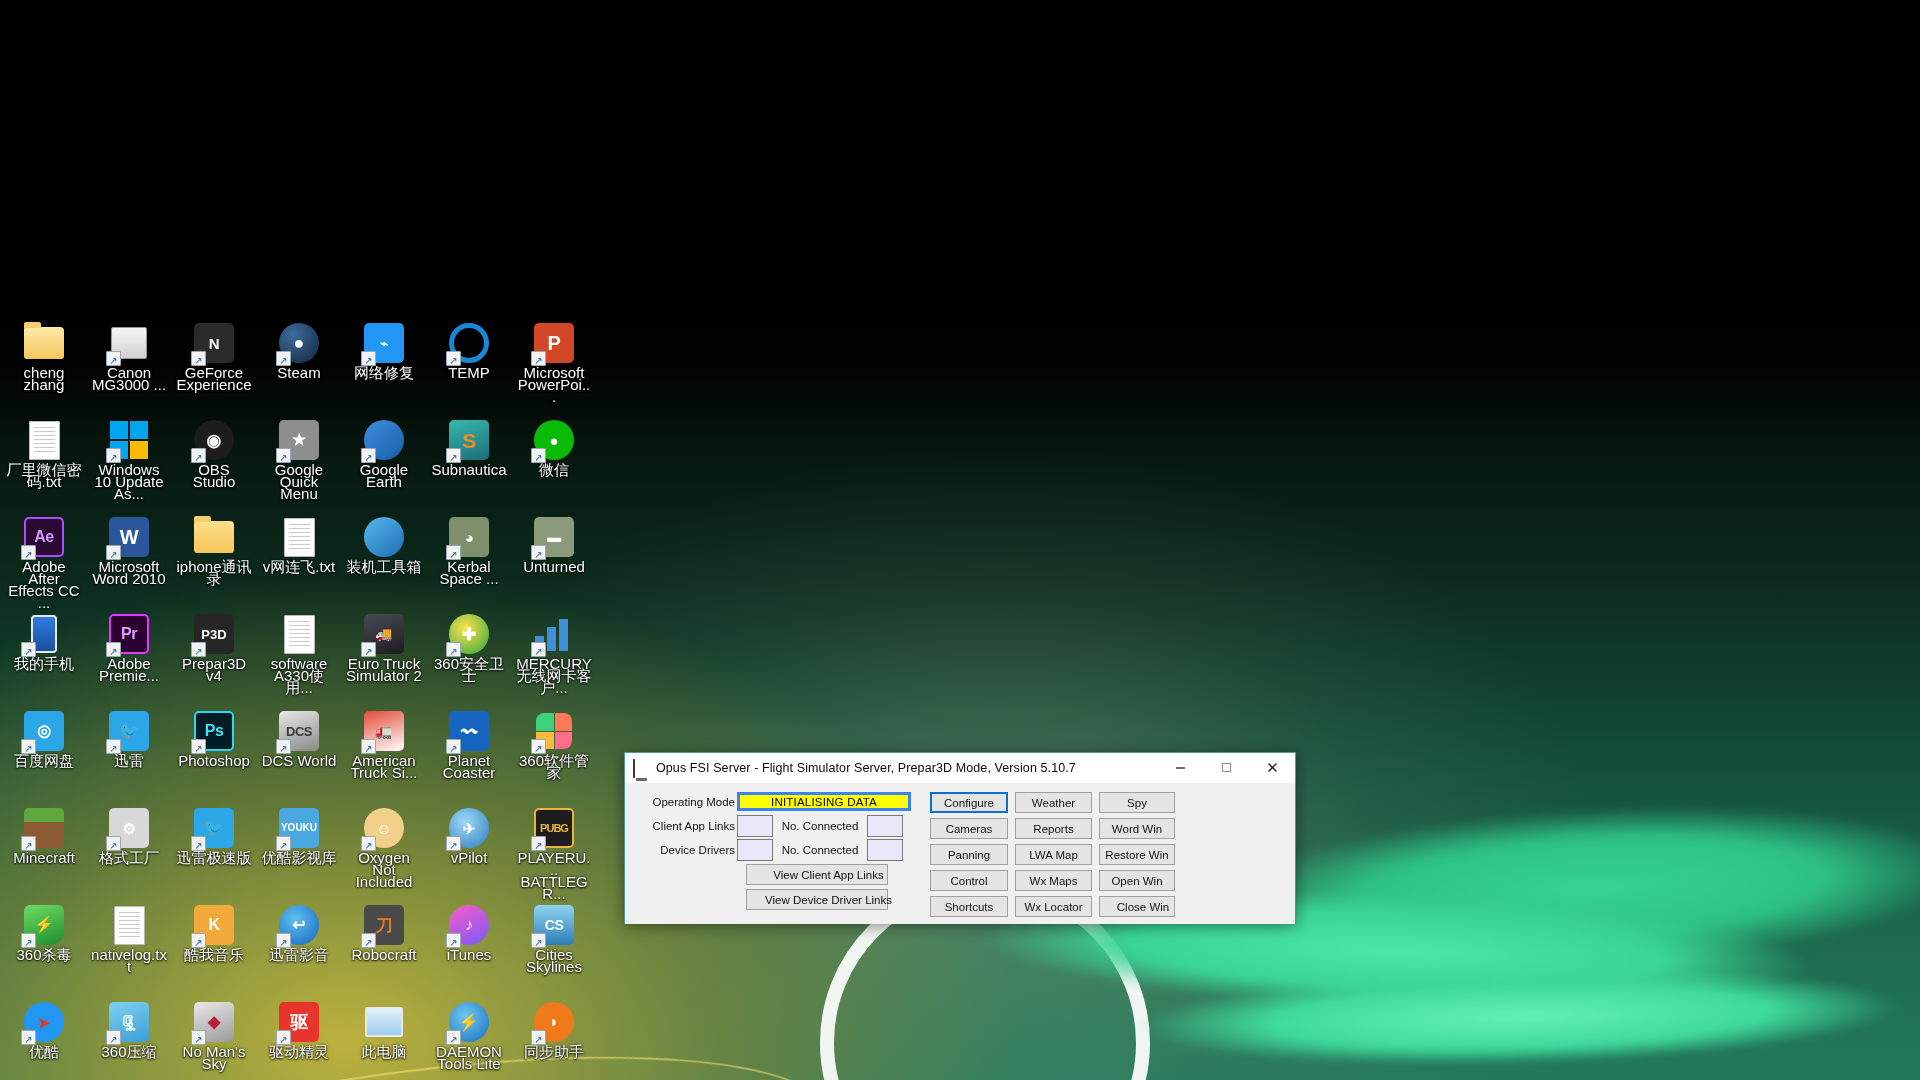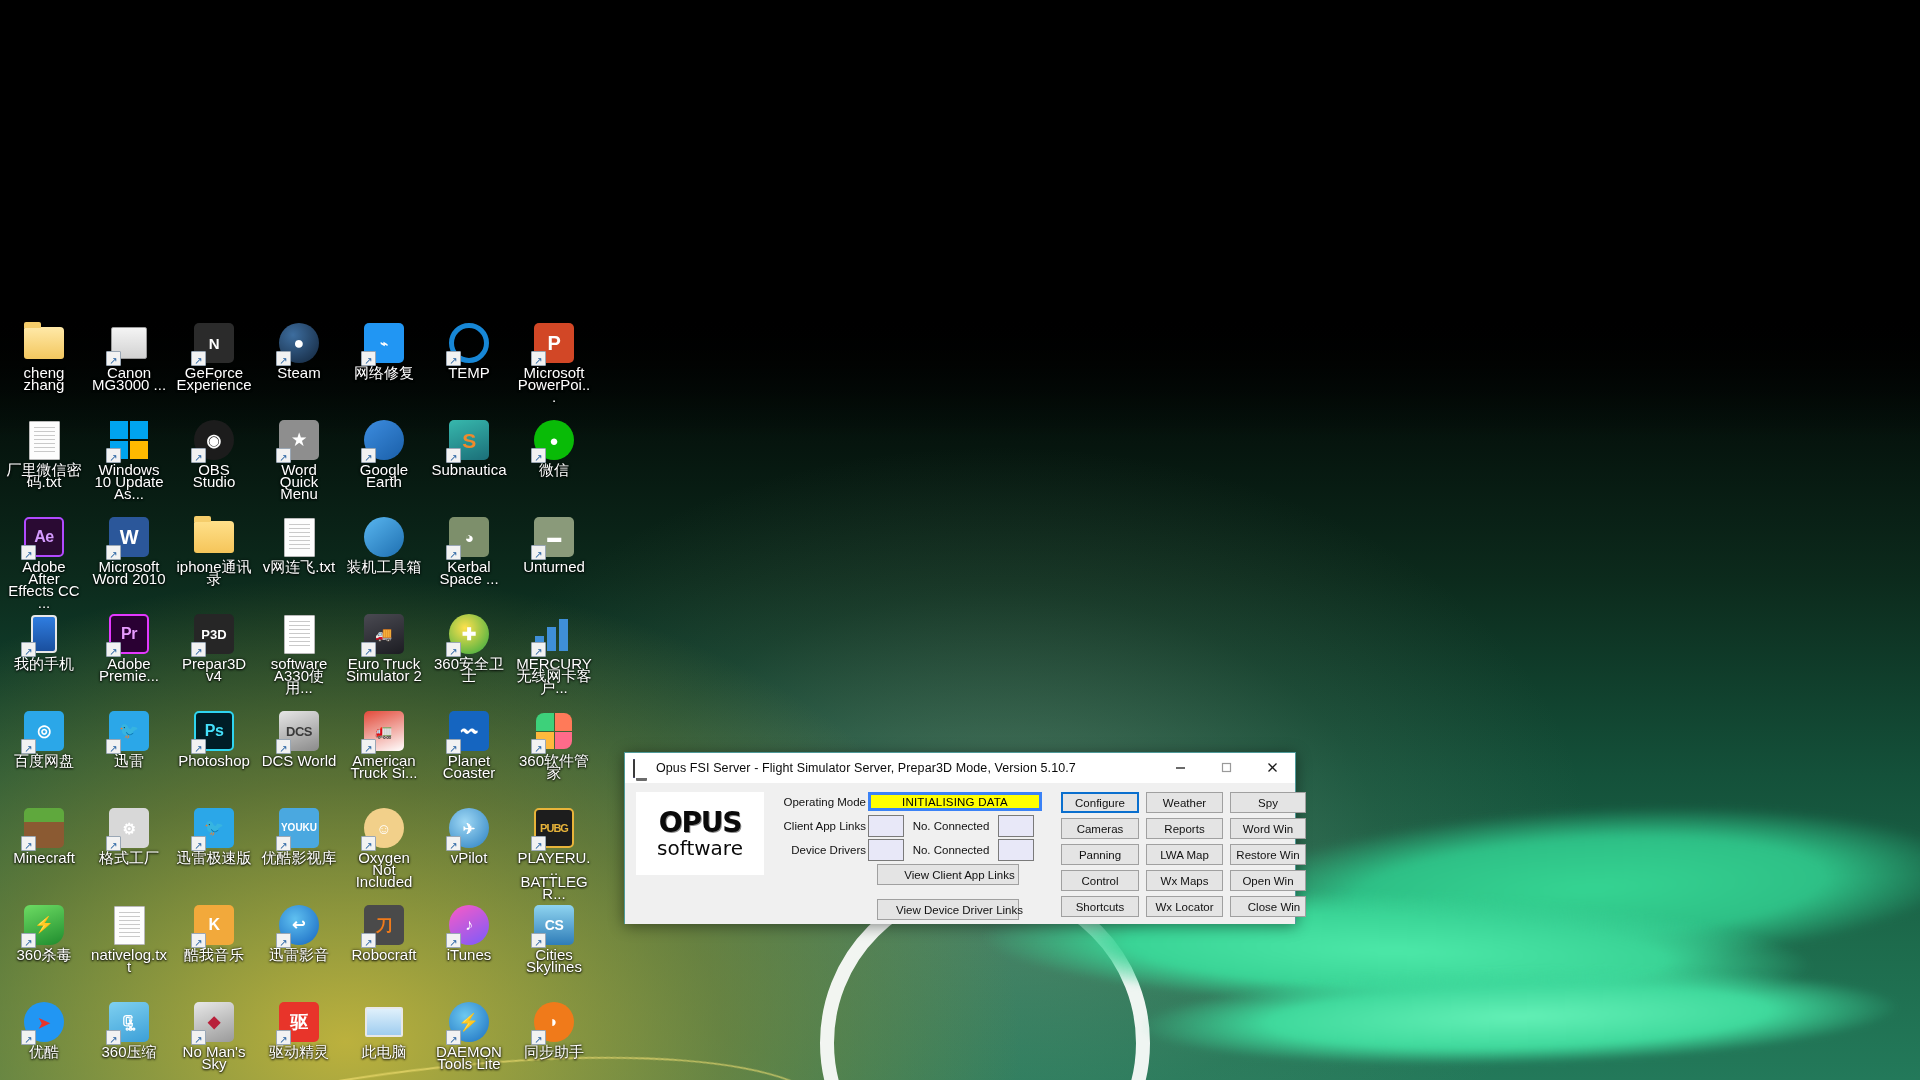--- a/index.html
+++ b/index.html
@@ -263,21 +263,21 @@
     width:94px; text-align:center; font-size:11.5px; color:#111; white-space:nowrap;
   }
   .wbtn {
     height:21px; background:#e4e4e4;
     border:1px solid #a0a0a0;
     font-size:11.5px; color:#111;
     display:flex; align-items:center; justify-content:center;
     cursor:default; white-space:nowrap;
     font-family:"Liberation Sans", sans-serif;
   }
-  .wbtn.wide { width:142px; margin-left:95px; margin-bottom:14px;padding-left:23px; }
+  .wbtn.wide { width:142px; margin-left:95px; margin-bottom:4px;padding-left:23px; }
 
   #opus-buttons {
     margin-left:7px;
     display:grid;
     grid-template-columns:78px 77px 76px;
     grid-template-rows:repeat(5, 21px);
     column-gap:7px;
     row-gap:5px;
     padding-top:2px;
   }
@@ -369,21 +369,21 @@
       <div class="dicon">
         <span class="glyphbox shortcut">
           <span class="circ" style="background:#1c1c1c;font-size:17px">◉</span>
         </span>
         <span class="lbl">OBS Studio</span>
       </div>
       <div class="dicon">
         <span class="glyphbox shortcut">
           <span class="art" style="background:#8e8e8e;font-size:16px">★</span>
         </span>
-        <span class="lbl">Word Quick Menu</span>
+        <span class="lbl">Google Quick Menu</span>
       </div>
       <div class="dicon">
         <span class="glyphbox shortcut">
           <span class="circ" style="background:linear-gradient(140deg,#3d8de0,#1a5fa8)"></span>
         </span>
         <span class="lbl">Google Earth</span>
       </div>
       <div class="dicon">
         <span class="glyphbox shortcut">
           <span class="art" style="background:linear-gradient(160deg,#37b8ad,#1b6e78);font-size:21px;color:#f08a2b">S</span>
@@ -681,24 +681,20 @@
           <svg width="13" height="13" viewBox="0 0 13 13">
               <line x1="2.5" y1="2.5" x2="10.5" y2="10.5" stroke="#1a1a1a" stroke-width="1.25"></line>
               <line x1="10.5" y1="2.5" x2="2.5" y2="10.5" stroke="#1a1a1a" stroke-width="1.25"></line>
             </svg>
         </span>
       </span>
     </div>
 
     <div id="opus-body">
 
-      <div id="opus-logo">
-        <div class="l1">OPUS</div>
-        <div class="l2">software</div>
-      </div>
 
       <div id="opus-fields">
 
         <div class="frow">
           <span class="flabel">Operating Mode</span>
           <span class="ybox">INITIALISING DATA</span>
         </div>
 
         <div class="frow">
           <span class="flabel">Client App Links</span>

